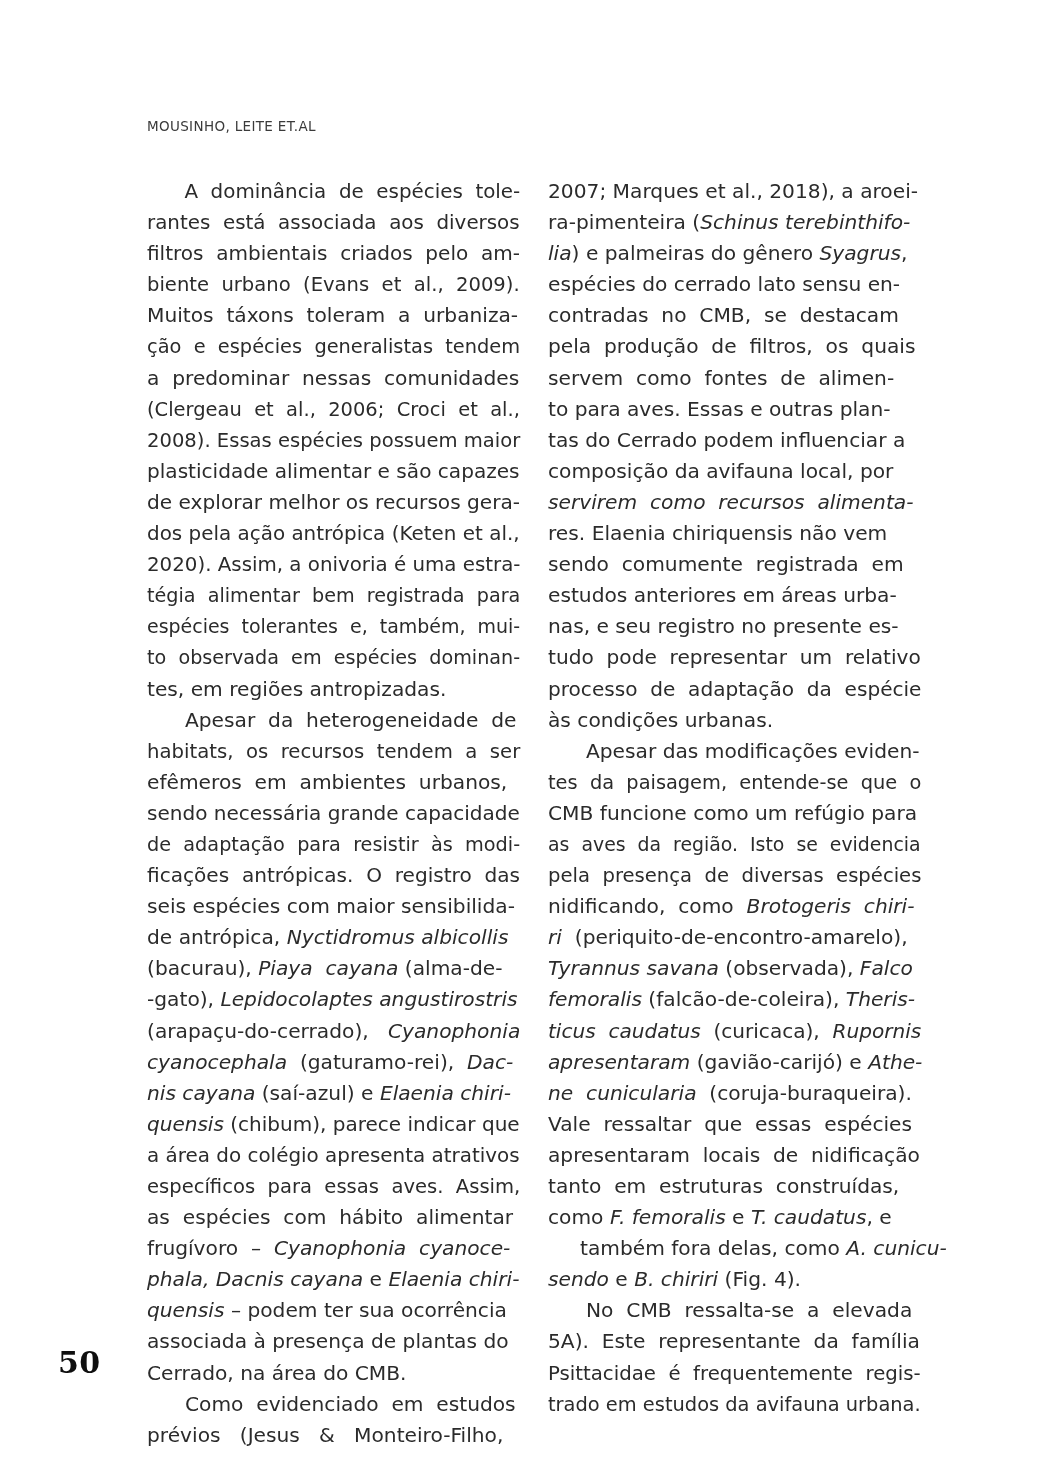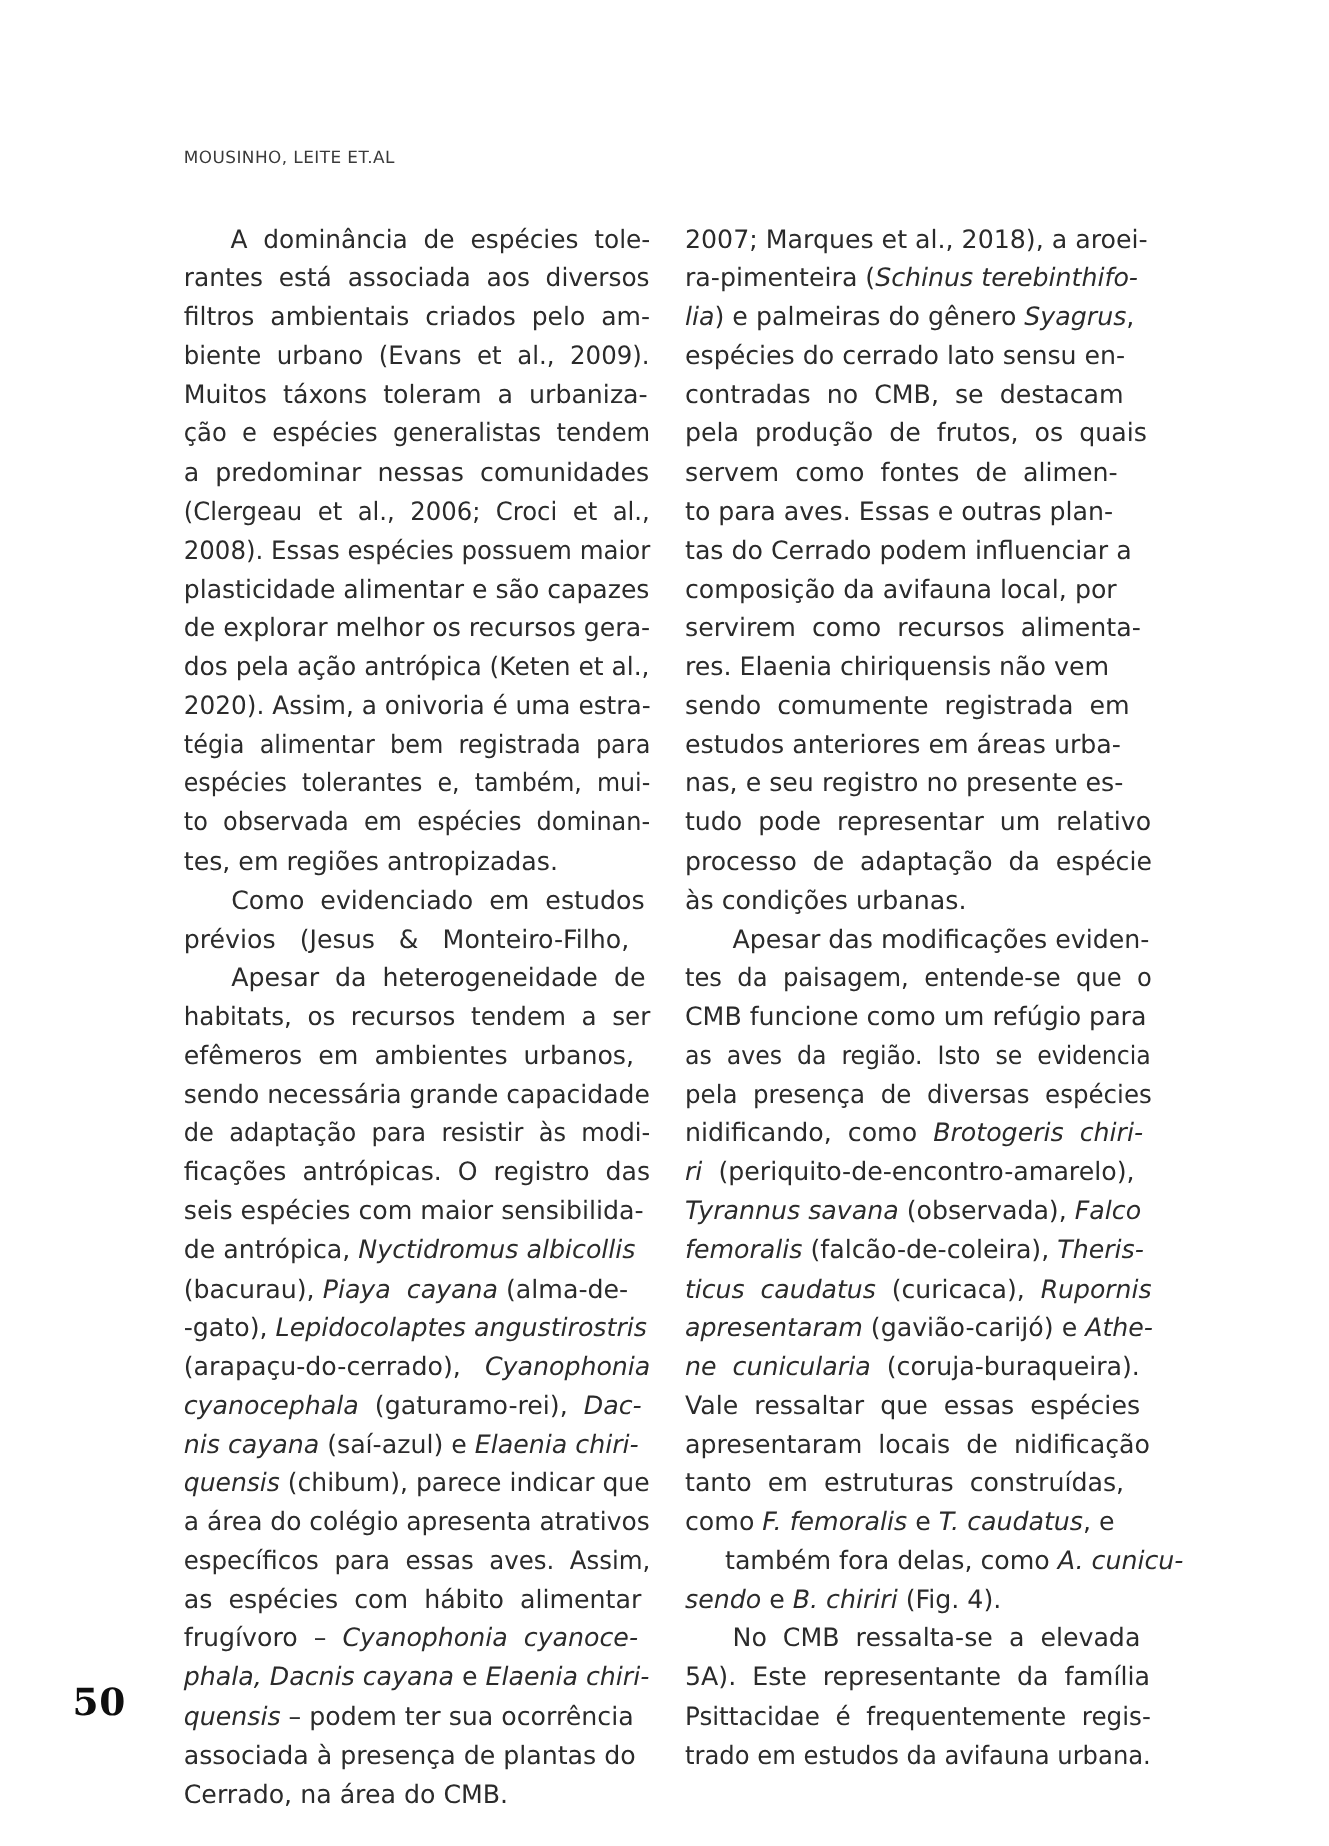--- a/index.html
+++ b/index.html
@@ -90,24 +90,20 @@
           <div class="line" style="transform-origin: left center; transform: scaleX(0.9947); width: 373px;"><span style="white-space: pre;">plasticidade alimentar e são capazes</span></div>
           <div class="line" style="transform-origin: left center; transform: scaleX(0.9973); width: 373px;"><span style="white-space: pre;">de explorar melhor os recursos gera-</span></div>
           <div class="line" style="transform-origin: left center; transform: scaleX(0.9868); width: 373px;"><span style="white-space: pre;">dos pela ação antrópica (Keten et al.,</span></div>
           <div class="line" style="transform-origin: left center; transform: scaleX(0.9816); width: 373px;"><span style="white-space: pre;">2020). Assim, a onivoria é uma estra-</span></div>
           <div class="line" style="transform-origin: left center; transform: scaleX(0.9491); width: 373px;"><span style="white-space: pre;">tégia  alimentar  bem  registrada  para</span></div>
           <div class="line" style="transform-origin: left center; transform: scaleX(0.9395); width: 373px;"><span style="white-space: pre;">espécies  tolerantes  e,  também,  mui-</span></div>
           <div class="line" style="transform-origin: left center; transform: scaleX(0.9491); width: 373px;"><span style="white-space: pre;">to  observada  em  espécies  dominan-</span></div>
           <div class="line" style="transform-origin: left center; transform: scaleX(1); width: 373px;"><span style="white-space: pre;">tes, em regiões antropizadas.</span></div>
         </div>
         <div>
-          <div class="line" style="transform-origin: left center; transform: scaleX(1); width: 373px;"><span class="ind"></span><span style="white-space: pre;">Como  evidenciado  em  estudos</span></div>
-          <div class="line" style="transform-origin: left center; transform: scaleX(1); width: 373px;"><span style="white-space: pre;">prévios   (Jesus   &amp;   Monteiro-Filho,</span></div>
-        </div>
-        <div>
           <div class="line" style="transform-origin: left center; transform: scaleX(1); width: 373px;"><span class="ind"></span><span style="white-space: pre;">Apesar  da  heterogeneidade  de</span></div>
           <div class="line" style="transform-origin: left center; transform: scaleX(0.9739); width: 373px;"><span style="white-space: pre;">habitats,  os  recursos  tendem  a  ser</span></div>
           <div class="line" style="transform-origin: left center; transform: scaleX(1); width: 373px;"><span style="white-space: pre;">efêmeros  em  ambientes  urbanos,</span></div>
           <div class="line" style="transform-origin: left center; transform: scaleX(0.992); width: 373px;"><span style="white-space: pre;">sendo necessária grande capacidade</span></div>
           <div class="line" style="transform-origin: left center; transform: scaleX(0.954); width: 373px;"><span style="white-space: pre;">de  adaptação  para  resistir  às  modi-</span></div>
           <div class="line" style="transform-origin: left center; transform: scaleX(0.9947); width: 373px;"><span style="white-space: pre;">ficações  antrópicas.  O  registro  das</span></div>
           <div class="line" style="transform-origin: left center; transform: scaleX(1); width: 373px;"><span style="white-space: pre;">seis espécies com maior sensibilida-</span></div>
           <div class="line" style="transform-origin: left center; transform: scaleX(1); width: 373px;"><span style="white-space: pre;">de antrópica, </span><span class="it" style="white-space: pre;">Nyctidromus albicollis</span></div>
           <div class="line" style="transform-origin: left center; transform: scaleX(1); width: 373px;"><span style="white-space: pre;">(bacurau), </span><span class="it" style="white-space: pre;">Piaya  cayana</span><span style="white-space: pre;"> (alma-de-</span></div>
           <div class="line" style="transform-origin: left center; transform: scaleX(1); width: 373px;"><span style="white-space: pre;">-gato), </span><span class="it" style="white-space: pre;">Lepidocolaptes angustirostris</span></div>
@@ -117,34 +113,38 @@
           <div class="line" style="transform-origin: left center; transform: scaleX(0.992); width: 373px;"><span class="it" style="white-space: pre;">quensis</span><span style="white-space: pre;"> (chibum), parece indicar que</span></div>
           <div class="line" style="transform-origin: left center; transform: scaleX(0.9868); width: 373px;"><span style="white-space: pre;">a área do colégio apresenta atrativos</span></div>
           <div class="line" style="transform-origin: left center; transform: scaleX(0.9688); width: 373px;"><span style="white-space: pre;">específicos  para  essas  aves.  Assim,</span></div>
           <div class="line" style="transform-origin: left center; transform: scaleX(1); width: 373px;"><span style="white-space: pre;">as  espécies  com  hábito  alimentar</span></div>
           <div class="line" style="transform-origin: left center; transform: scaleX(1); width: 373px;"><span style="white-space: pre;">frugívoro  –  </span><span class="it" style="white-space: pre;">Cyanophonia  cyanoce-</span></div>
           <div class="line" style="transform-origin: left center; transform: scaleX(1); width: 373px;"><span class="it" style="white-space: pre;">phala, Dacnis cayana</span><span style="white-space: pre;"> e </span><span class="it" style="white-space: pre;">Elaenia chiri-</span></div>
           <div class="line" style="transform-origin: left center; transform: scaleX(1); width: 373px;"><span class="it" style="white-space: pre;">quensis</span><span style="white-space: pre;"> – podem ter sua ocorrência</span></div>
           <div class="line" style="transform-origin: left center; transform: scaleX(1); width: 373px;"><span style="white-space: pre;">associada à presença de plantas do</span></div>
           <div class="line" style="transform-origin: left center; transform: scaleX(1); width: 373px;"><span style="white-space: pre;">Cerrado, na área do CMB.</span></div>
         </div>
+        <div>
+          <div class="line" style="transform-origin: left center; transform: scaleX(1); width: 373px;"><span class="ind"></span><span style="white-space: pre;">Como  evidenciado  em  estudos</span></div>
+          <div class="line" style="transform-origin: left center; transform: scaleX(1); width: 373px;"><span style="white-space: pre;">prévios   (Jesus   &amp;   Monteiro-Filho,</span></div>
+        </div>
       </div>
     <div class="col col-right" id="col-right">
         <div>
           <div class="line" style="transform-origin: left center; transform: scaleX(1); width: 373px;"><span style="white-space: pre;">2007; Marques et al., 2018), a aroei-</span></div>
           <div class="line" style="transform-origin: left center; transform: scaleX(1); width: 373px;"><span style="white-space: pre;">ra-pimenteira (</span><span class="it" style="white-space: pre;">Schinus terebinthifo-</span></div>
           <div class="line" style="transform-origin: left center; transform: scaleX(1); width: 373px;"><span class="it" style="white-space: pre;">lia</span><span style="white-space: pre;">) e palmeiras do gênero </span><span class="it" style="white-space: pre;">Syagrus</span><span style="white-space: pre;">,</span></div>
           <div class="line" style="transform-origin: left center; transform: scaleX(1); width: 373px;"><span style="white-space: pre;">espécies do cerrado lato sensu en-</span></div>
           <div class="line" style="transform-origin: left center; transform: scaleX(1); width: 373px;"><span style="white-space: pre;">contradas  no  CMB,  se  destacam</span></div>
-          <div class="line" style="transform-origin: left center; transform: scaleX(1); width: 373px;"><span style="white-space: pre;">pela  produção  de  frutos,  os  quais</span></div>
+          <div class="line" style="transform-origin: left center; transform: scaleX(1); width: 373px;"><span style="white-space: pre;">pela  produção  de  filtros,  os  quais</span></div>
           <div class="line" style="transform-origin: left center; transform: scaleX(1); width: 373px;"><span style="white-space: pre;">servem  como  fontes  de  alimen-</span></div>
           <div class="line" style="transform-origin: left center; transform: scaleX(1); width: 373px;"><span style="white-space: pre;">to para aves. Essas e outras plan-</span></div>
           <div class="line" style="transform-origin: left center; transform: scaleX(1); width: 373px;"><span style="white-space: pre;">tas do Cerrado podem influenciar a</span></div>
           <div class="line" style="transform-origin: left center; transform: scaleX(1); width: 373px;"><span style="white-space: pre;">composição da avifauna local, por</span></div>
-          <div class="line" style="transform-origin: left center; transform: scaleX(1); width: 373px;"><span style="white-space: pre;">servirem  como  recursos  alimenta-</span></div>
+          <div class="line" style="transform-origin: left center; transform: scaleX(1); width: 373px;"><span style="white-space: pre; font-style: italic;">servirem  como  recursos  alimenta-</span></div>
           <div class="line" style="transform-origin: left center; transform: scaleX(1); width: 373px;"><span style="white-space: pre;">res. Elaenia chiriquensis não vem</span></div>
           <div class="line" style="transform-origin: left center; transform: scaleX(1); width: 373px;"><span style="white-space: pre;">sendo  comumente  registrada  em</span></div>
           <div class="line" style="transform-origin: left center; transform: scaleX(1); width: 373px;"><span style="white-space: pre;">estudos anteriores em áreas urba-</span></div>
           <div class="line" style="transform-origin: left center; transform: scaleX(1); width: 373px;"><span style="white-space: pre;">nas, e seu registro no presente es-</span></div>
           <div class="line" style="transform-origin: left center; transform: scaleX(0.9973); width: 373px;"><span style="white-space: pre;">tudo  pode  representar  um  relativo</span></div>
           <div class="line" style="transform-origin: left center; transform: scaleX(0.9947); width: 373px;"><span style="white-space: pre;">processo  de  adaptação  da  espécie</span></div>
           <div class="line" style="transform-origin: left center; transform: scaleX(1); width: 373px;"><span style="white-space: pre;">às condições urbanas.</span></div>
         </div>
         <div>
           <div class="line" style="transform-origin: left center; transform: scaleX(1); width: 373px;"><span class="ind"></span><span style="white-space: pre;">Apesar das modificações eviden-</span></div>

